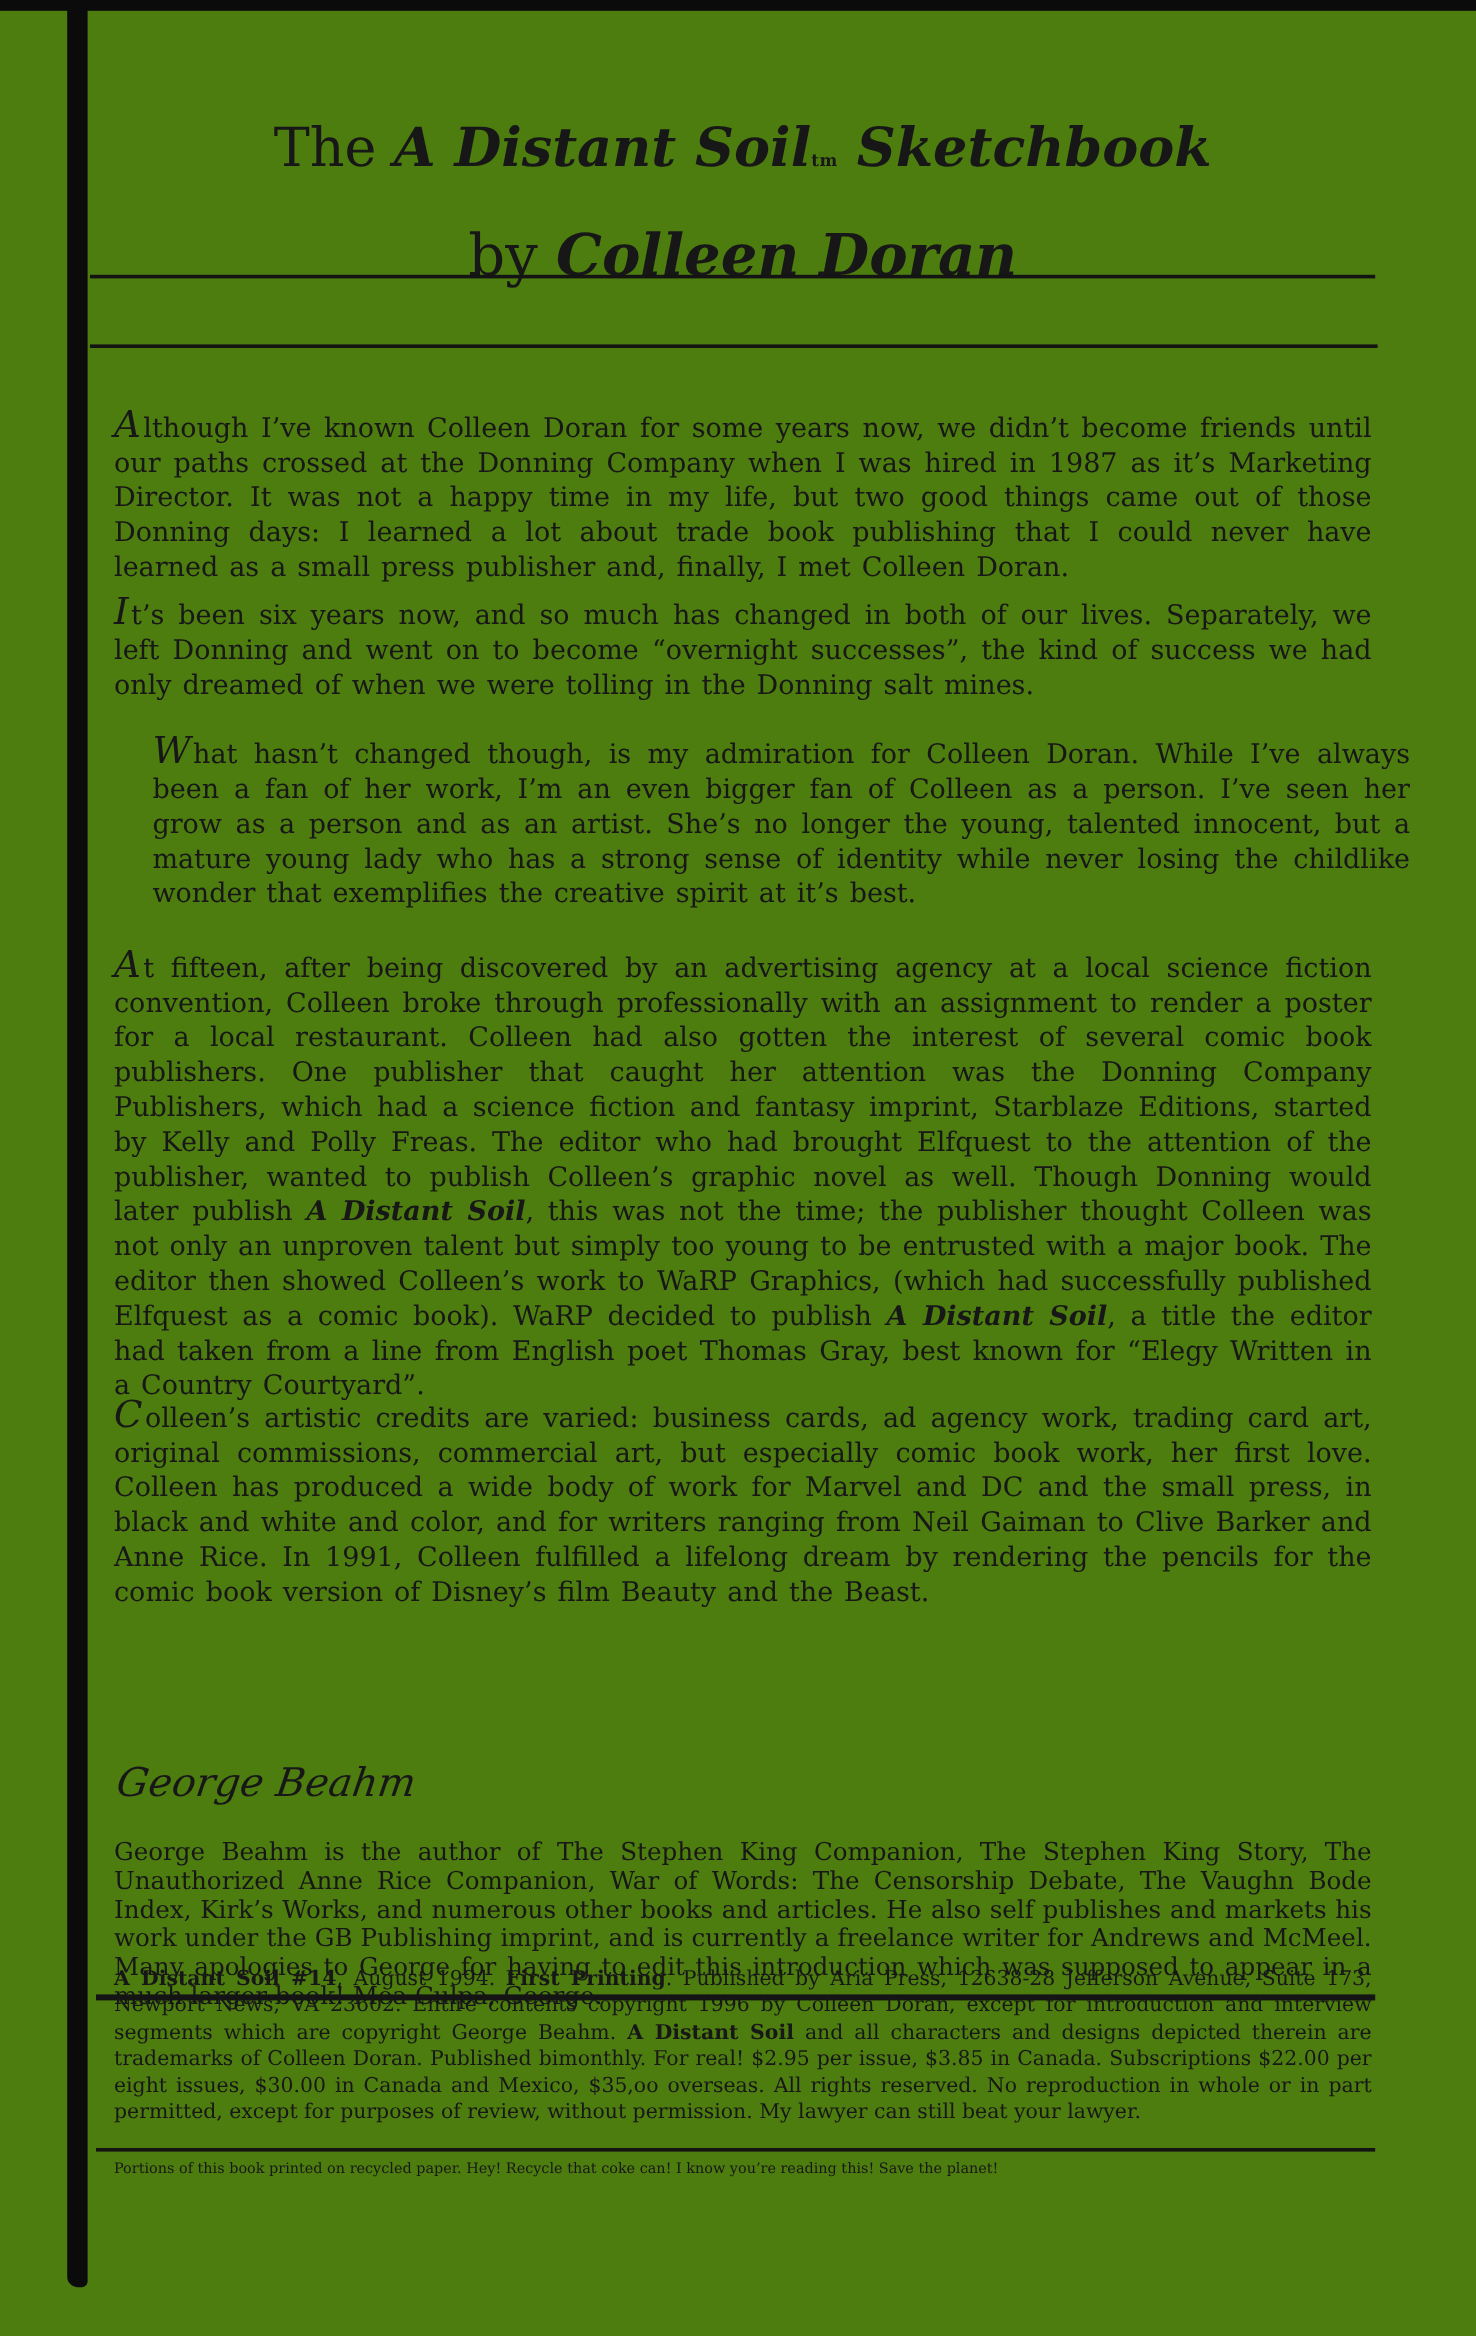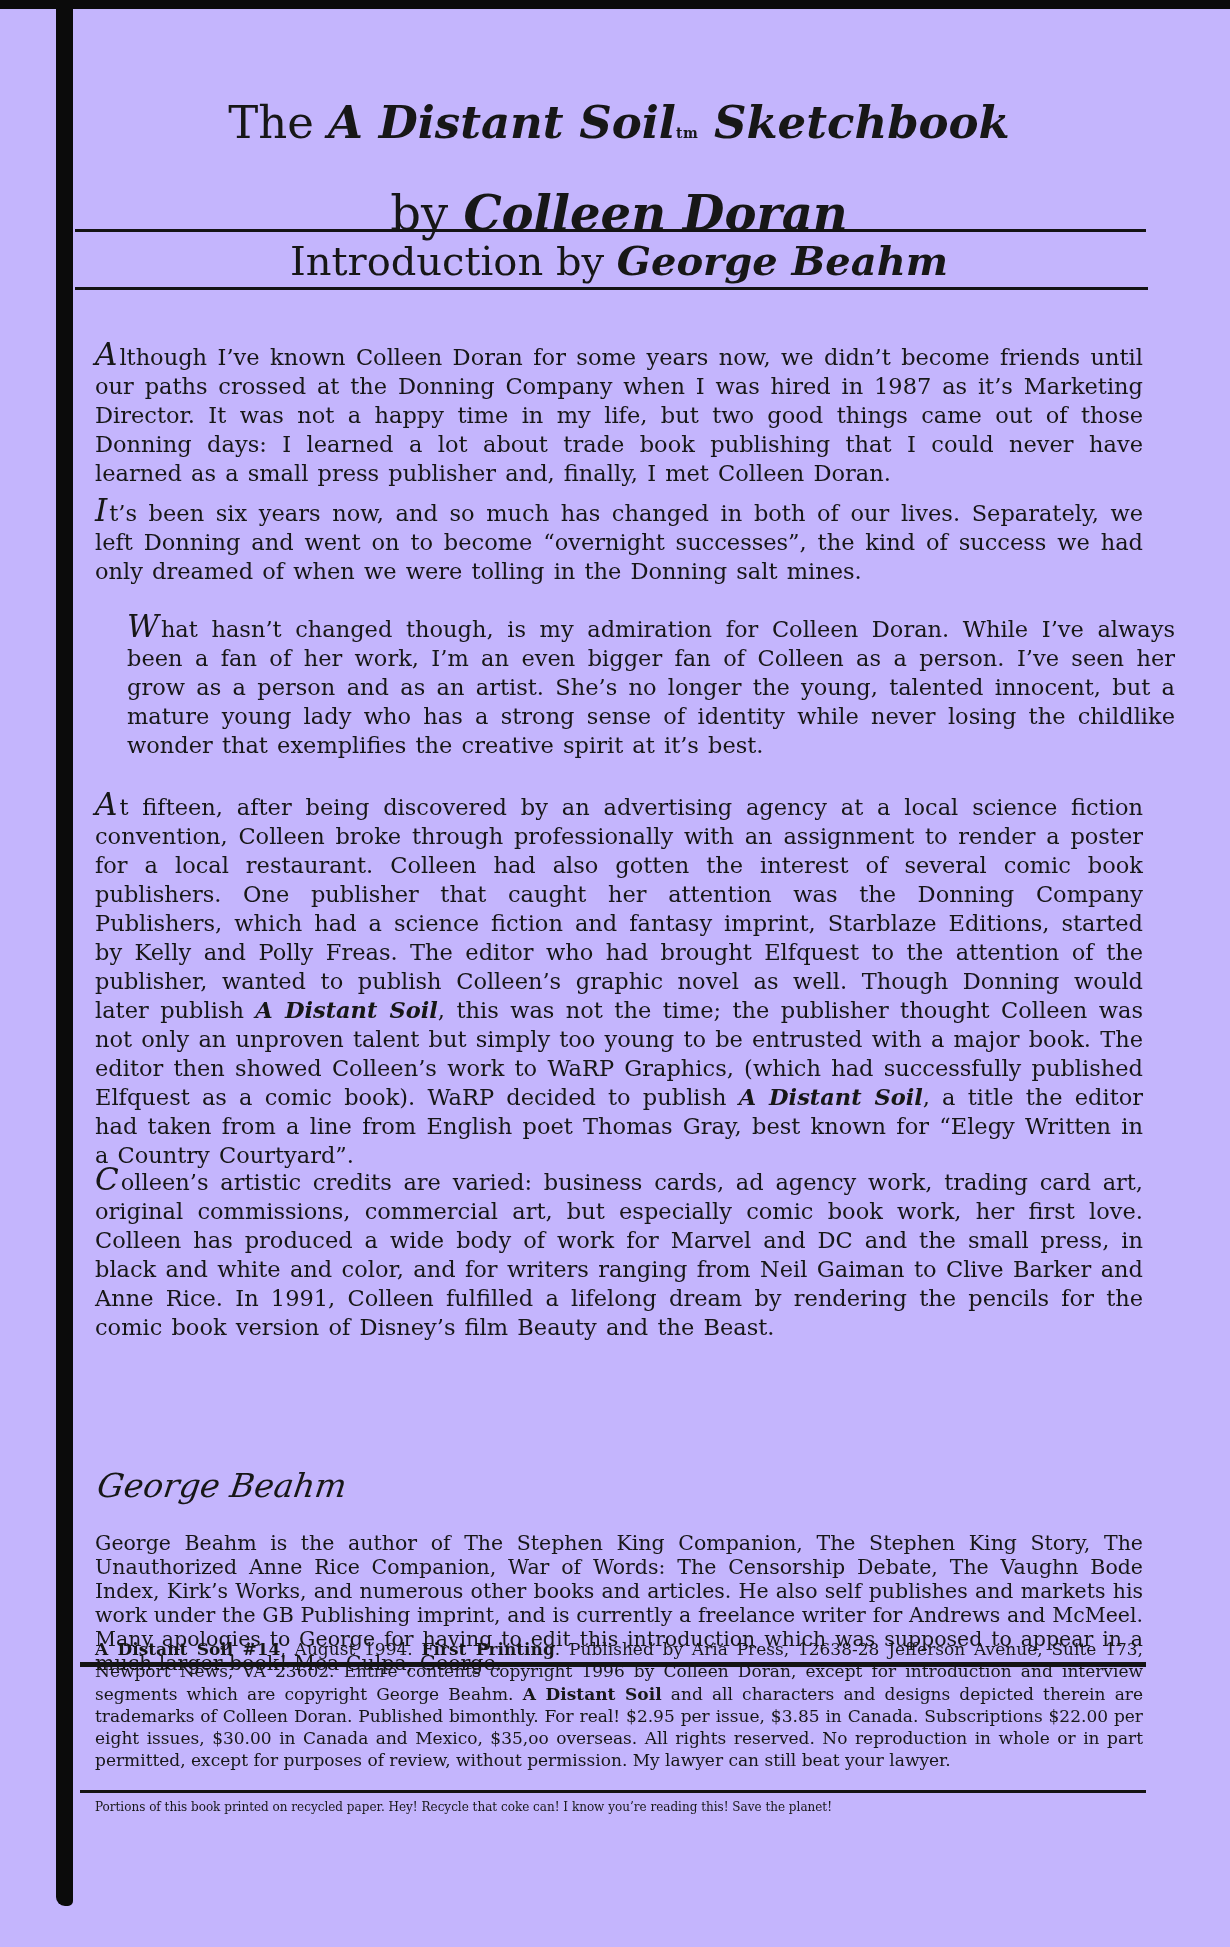--- a/index.html
+++ b/index.html
@@ -4,21 +4,21 @@
 <style>
   html, body {
     margin: 0;
     padding: 0;
     background: #f3f2ee;
   }
   .page {
     position: relative;
     width: 1230px;
     height: 1947px;
-    background: #c4b5fd;
+    background: #4d7c0f;
     overflow: hidden;
     font-family: "DejaVu Serif", "Liberation Serif", serif;
     color: #171717;
   }
   .edge-top {
     position: absolute;
     left: 0; top: 0;
     width: 1230px; height: 9px;
     background: #0b0b0b;
   }
@@ -108,21 +108,20 @@
 
   <div class="edge-top"></div>
   <div class="edge-left"></div>
 
   <h1 id="title1" class="abs title-line"><span>The </span><span class="bi">A Distant Soil</span><span class="tm b">tm</span><span class="bi"> Sketchbook</span></h1>
 
   <h2 id="title2" class="abs title-line"><span>by </span><span class="bi">Colleen Doran</span></h2>
 
   <div id="rule1" class="rule"></div>
 
-  <h2 id="heading" class="abs title-line"><span>Introduction by </span><span class="bi">George Beahm</span></h2>
 
   <div id="rule2" class="rule"></div>
 
   <p id="p1" class="para"><span class="dropcap">A</span><span>lthough I’ve known Colleen Doran for some years now, we didn’t become friends until our paths crossed at the Donning Company when I was hired in 1987 as it’s Marketing Director. It was not a happy time in my life, but two good things came out of those Donning days: I learned a lot about trade book publishing that I could never have learned as a small press publisher and, finally, I met Colleen Doran.</span></p>
   <p id="p2" class="para"><span class="dropcap">I</span><span>t’s been six years now, and so much has changed in both of our lives. Separately, we left Donning and went on to become “overnight successes”, the kind of success we had only dreamed of when we were tolling in the Donning salt mines.</span></p>
   <p id="p3" class="para"><span class="dropcap">W</span><span>hat hasn’t changed though, is my admiration for Colleen Doran. While I’ve always been a fan of her work, I’m an even bigger fan of Colleen as a person. I’ve seen her grow as a person and as an artist. She’s no longer the young, talented innocent, but a mature young lady who has a strong sense of identity while never losing the childlike wonder that exemplifies the creative spirit at it’s best.</span></p>
   <p id="p4" class="para"><span class="dropcap">A</span><span>t fifteen, after being discovered by an advertising agency at a local science fiction convention, Colleen broke through professionally with an assignment to render a poster for a local restaurant. Colleen had also gotten the interest of several comic book publishers. One publisher that caught her attention was the Donning Company Publishers, which had a science fiction and fantasy imprint, Starblaze Editions, started by Kelly and Polly Freas. The editor who had brought </span><span class="i">Elfquest</span><span> to the attention of the publisher, wanted to publish Colleen’s graphic novel as well. Though Donning would later publish </span><span class="bi">A Distant Soil</span><span>, this was not the time; the publisher thought Colleen was not only an unproven talent but simply too young to be entrusted with a major book. The editor then showed Colleen’s work to WaRP Graphics, (which had successfully published </span><span class="i">Elfquest</span><span> as a comic book). WaRP decided to publish </span><span class="bi">A Distant Soil</span><span>, a title the editor had taken from a line from English poet Thomas Gray, best known for “Elegy Written in a Country Courtyard”.</span></p>
   <p id="p5" class="para"><span class="dropcap">C</span><span>olleen’s artistic credits are varied: business cards, ad agency work, trading card art, original commissions, commercial art, but especially comic book work, her first love. Colleen has produced a wide body of work for Marvel and DC and the small press, in black and white and color, and for writers ranging from Neil Gaiman to Clive Barker and Anne Rice. In 1991, Colleen fulfilled a lifelong dream by rendering the pencils for the comic book version of Disney’s film </span><span class="i">Beauty and the Beast</span><span>.</span></p>
 
   <div id="signature" class="abs">George Beahm</div>

